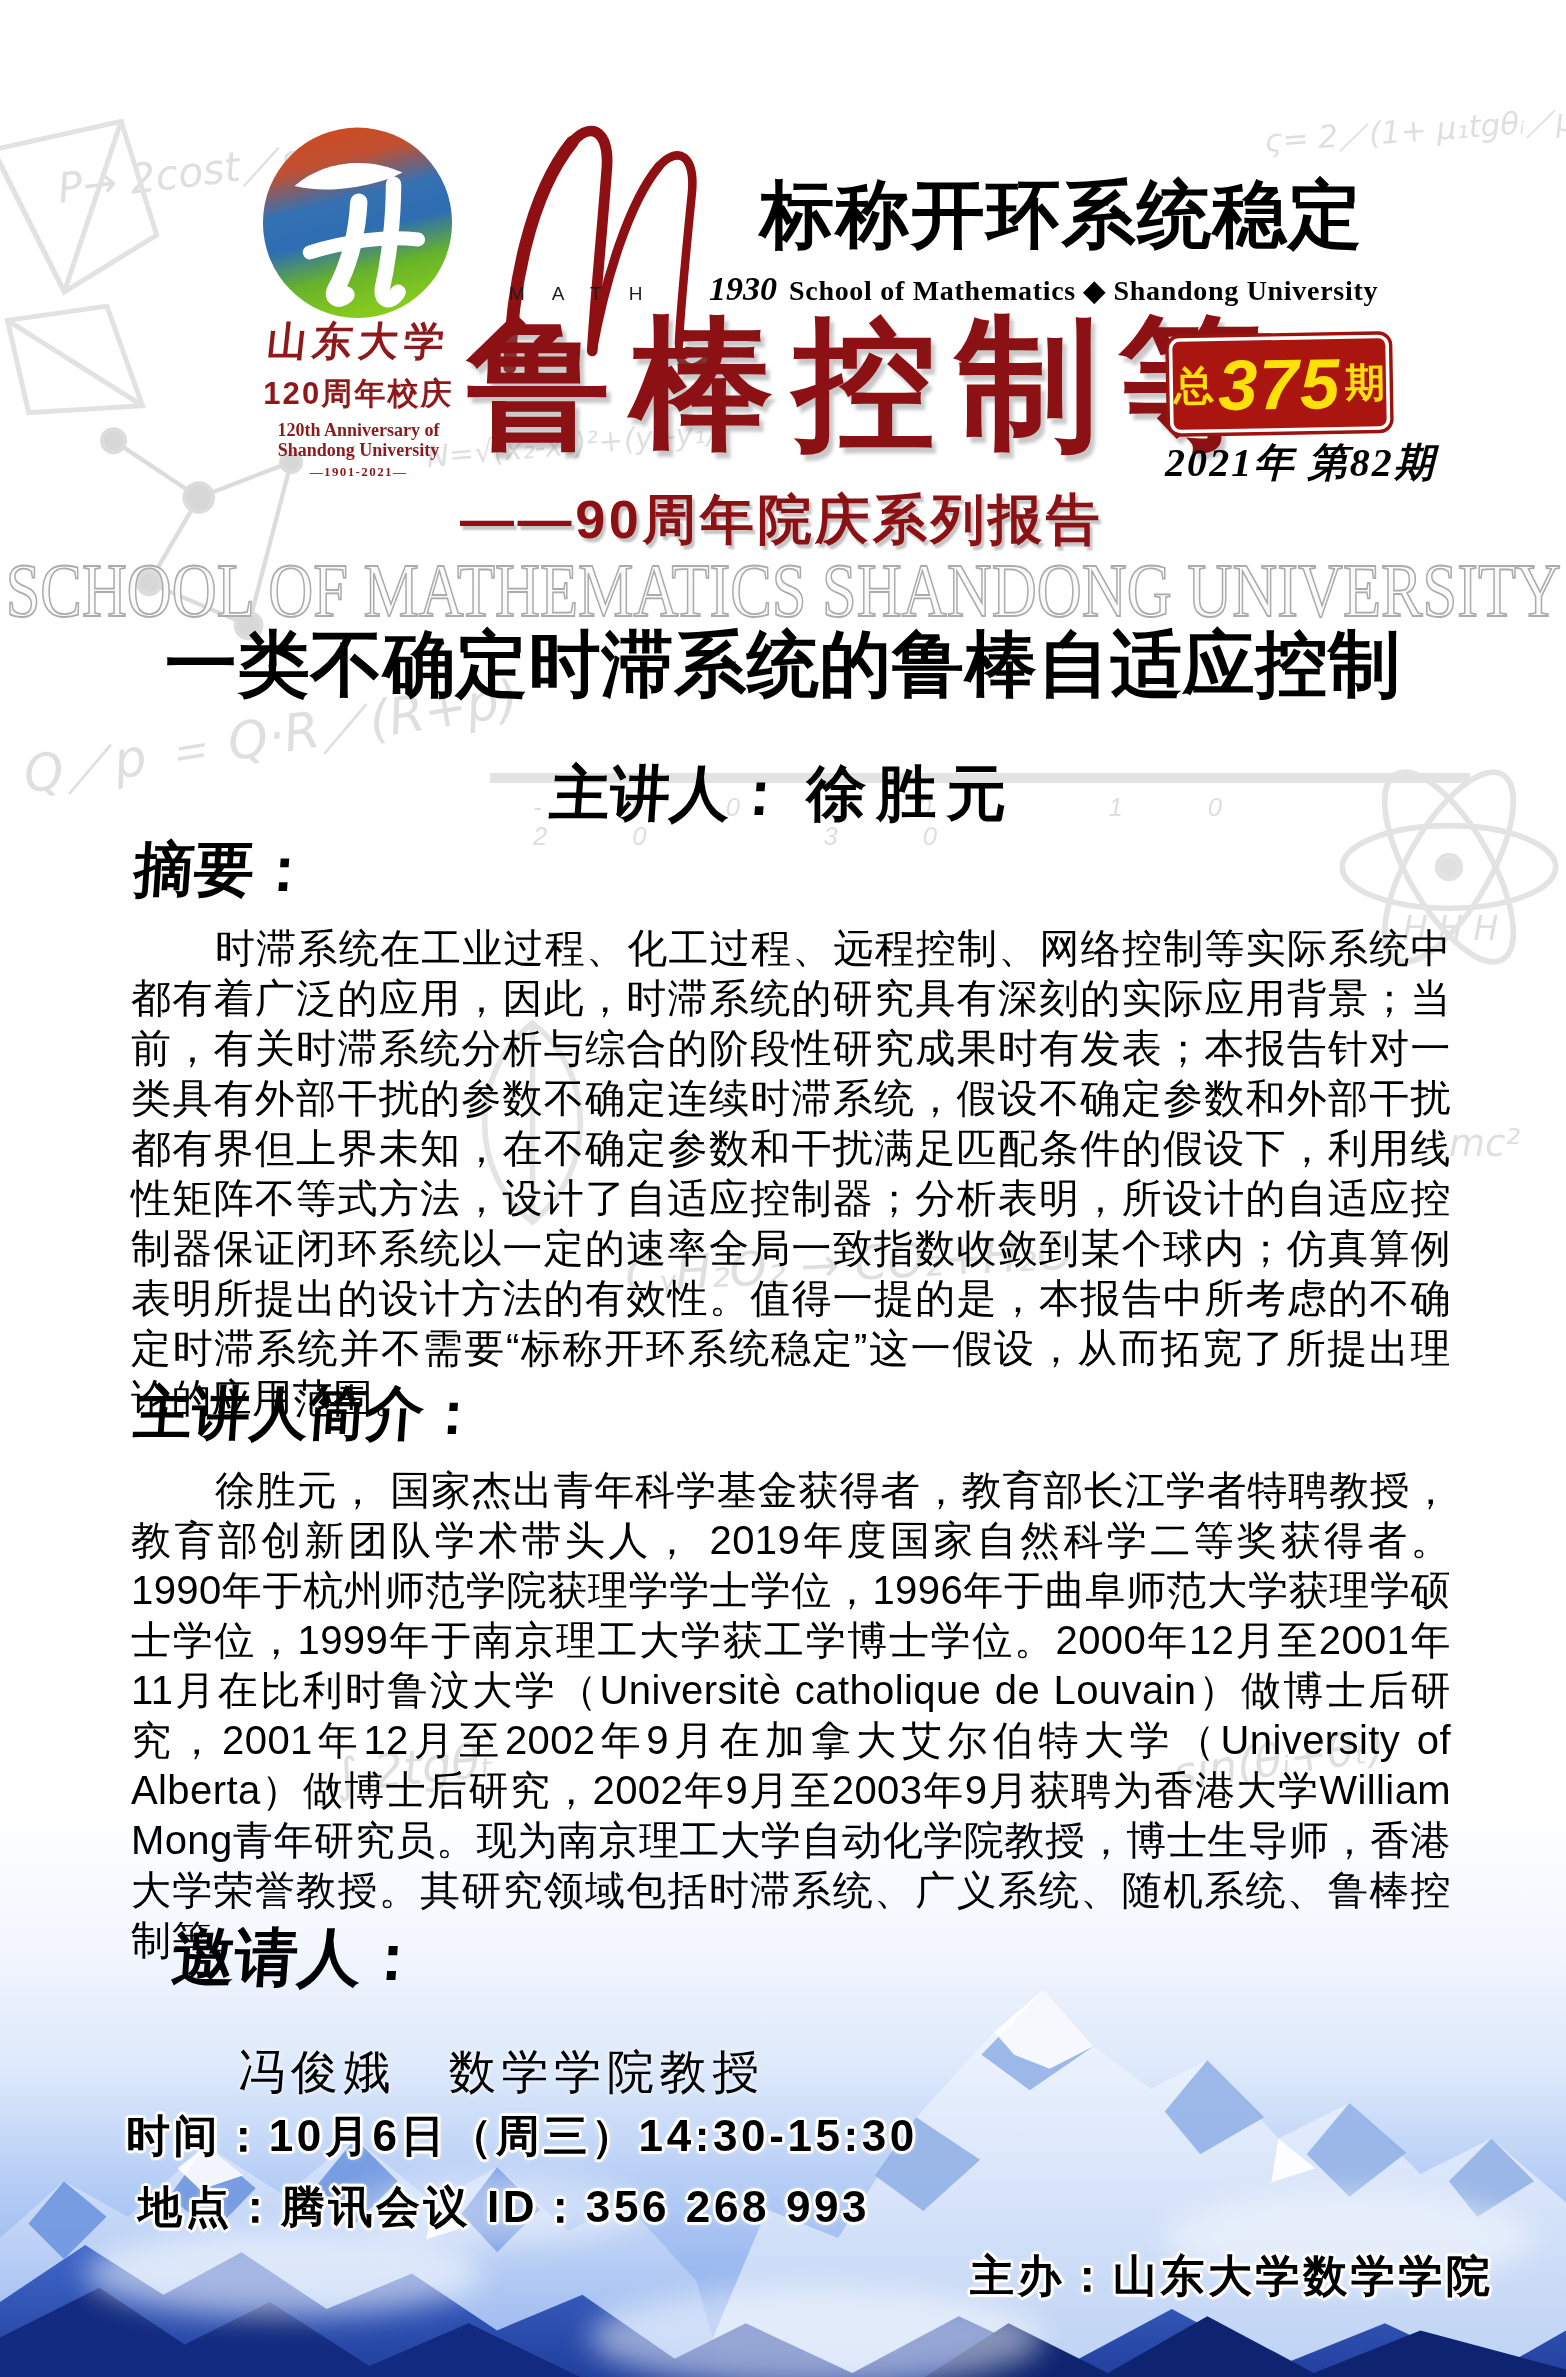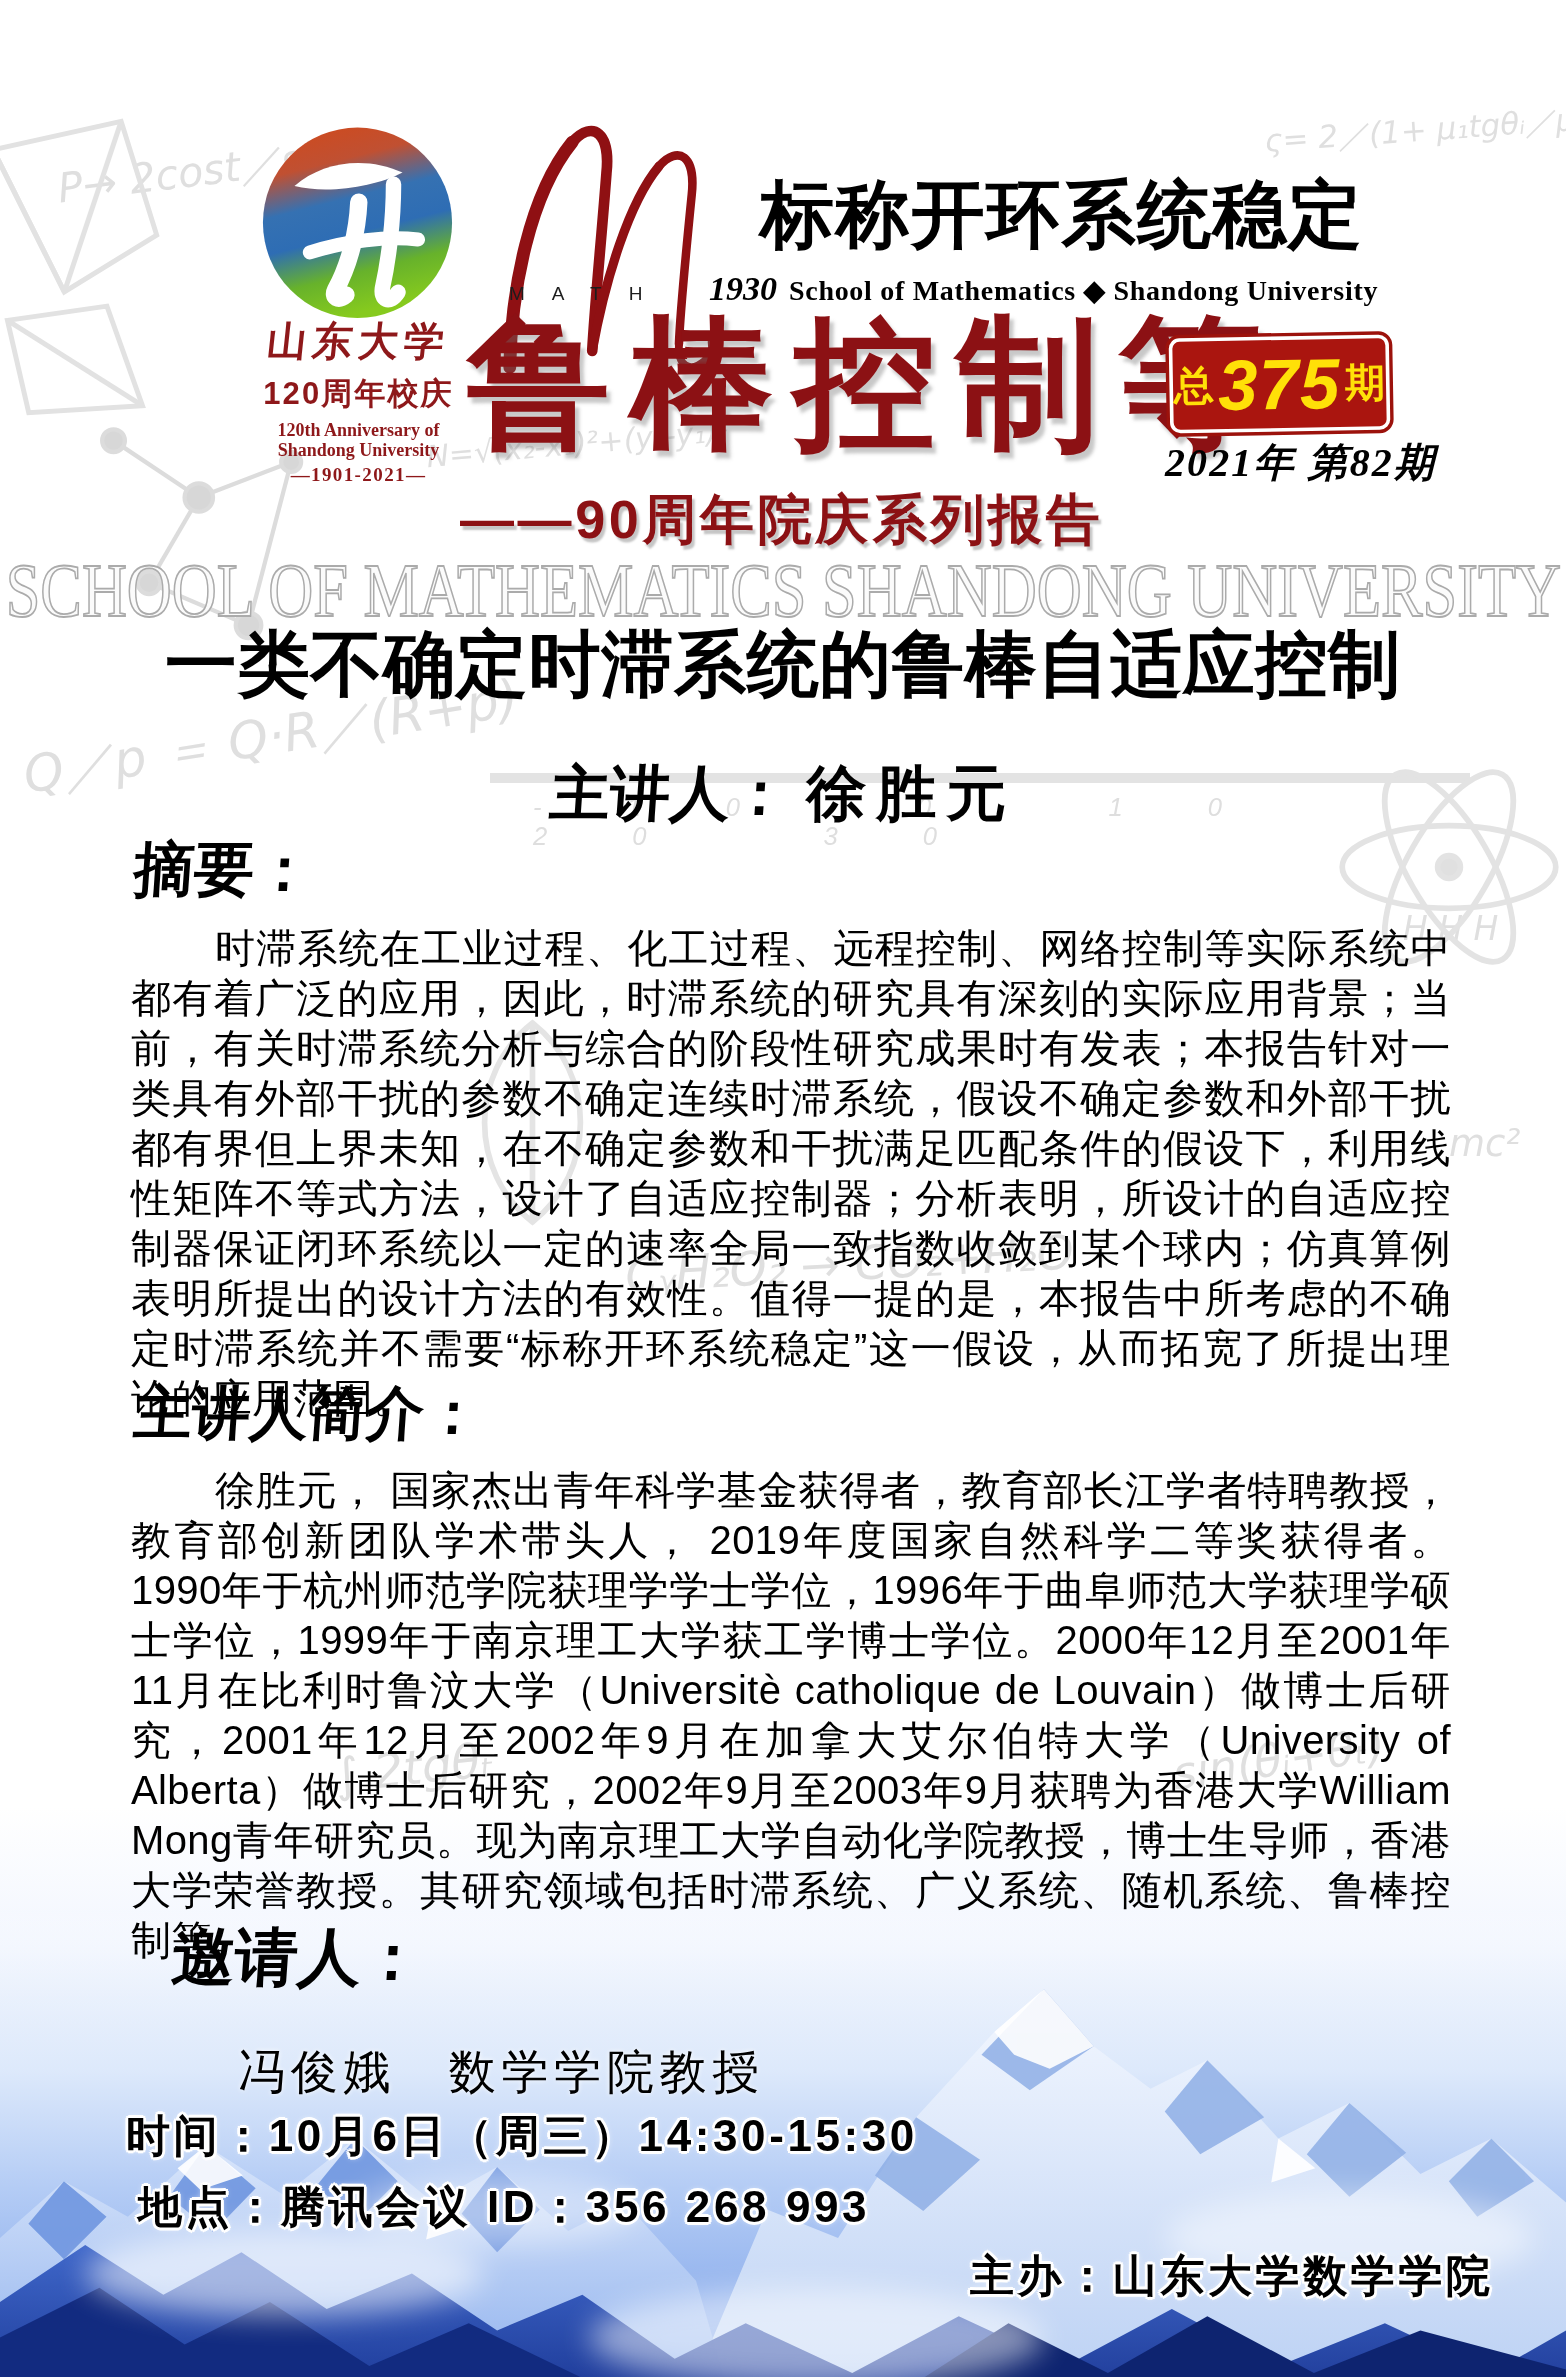--- a/index.html
+++ b/index.html
@@ -13,21 +13,21 @@
   .doodle{position:absolute;color:#dfdfdf;font-family:"DejaVu Sans",sans-serif;font-style:italic;white-space:nowrap;z-index:0;}
   .doodle-svg{position:absolute;z-index:0;}
   .numline{position:absolute;left:490px;top:773px;width:980px;border-top:10px solid #e3e3e3;z-index:0;}
   .numline span{position:relative;top:10px;left:43px;letter-spacing:85px;color:#dedede;font-size:25.6px;font-style:italic;}
   
   .logo-circle{left:254px;top:125px;width:207px;height:193px;z-index:2;}
   .anniv{left:234px;top:314px;width:249px;text-align:center;color:#8E181A;z-index:2;}
   .anniv .cal{font-family:"Liberation Serif",serif;font-weight:700;font-size:40px;transform:skewX(-6deg);letter-spacing:5.7px;}
   .anniv .cn{font-size:31px;font-weight:700;letter-spacing:2.1px;margin-top:4.3px;}
   .anniv .en{font-family:"Liberation Serif",serif;font-weight:700;font-size:18px;line-height:20.6px;margin-top:4.3px;}
-  .anniv .years{font-family:"Liberation Serif",serif;font-weight:700;font-size:19px;margin-top:2.8px;letter-spacing:1.4px;}
+  .anniv .years{font-family:"Liberation Serif",serif;font-weight:700;font-size:13px;margin-top:2.8px;letter-spacing:1.4px;}
   .m-mark{left:492px;top:115px;width:263px;height:263px;z-index:2;}
   .math-letters{left:509px;top:283px;font-size:19px;letter-spacing:27px;color:#1c1c1c;font-weight:500;z-index:3;}
   .school-cn{left:760px;top:166px;font-family:"Liberation Serif",serif;font-weight:700;font-size:74px;letter-spacing:1.4px;color:#000;z-index:2;}
   .en-line{left:709px;top:270px;display:flex;align-items:baseline;gap:12px;z-index:2;}
   .en-line .y1930{font-family:"Liberation Serif",serif;font-style:italic;font-weight:700;font-size:34px;}
   .en-line .sch{font-family:"Liberation Serif",serif;font-weight:700;font-size:28px;letter-spacing:0.7px;}
   .forum-title{left:467px;top:314px;font-size:143px;font-weight:900;color:#8C1114;letter-spacing:20px;line-height:1;z-index:2;
     text-shadow:4.3px 5.7px 3.6px rgba(110,110,110,.38);font-family:"Liberation Serif",serif;}
   .badge{left:1173px;top:340px;width:213px;height:88px;background:#AA150F;border-radius:7px;z-index:2;
     box-shadow:0 0 0 3.6px #ffffff,0 0 0 7px #9c120c;display:flex;align-items:center;justify-content:center;gap:4.3px;transform:rotate(-1deg);}

